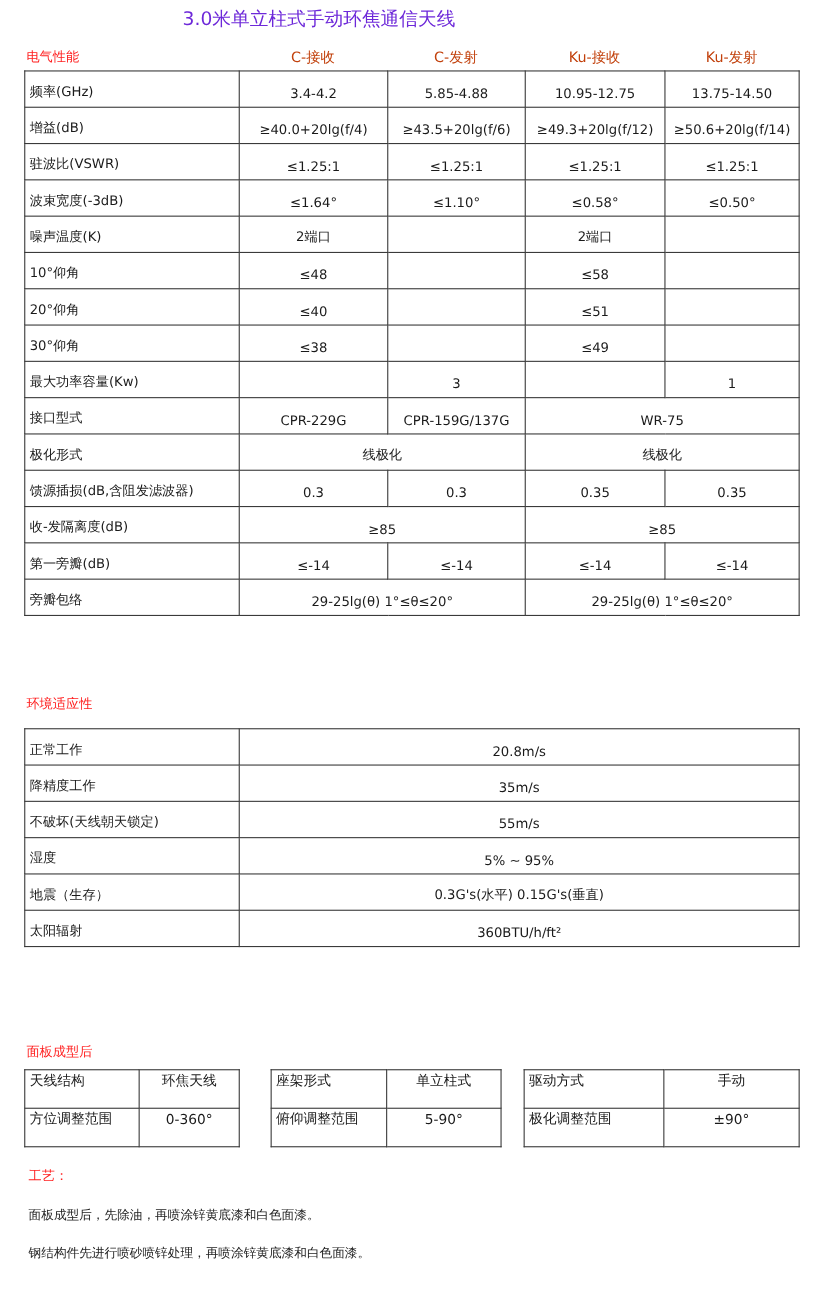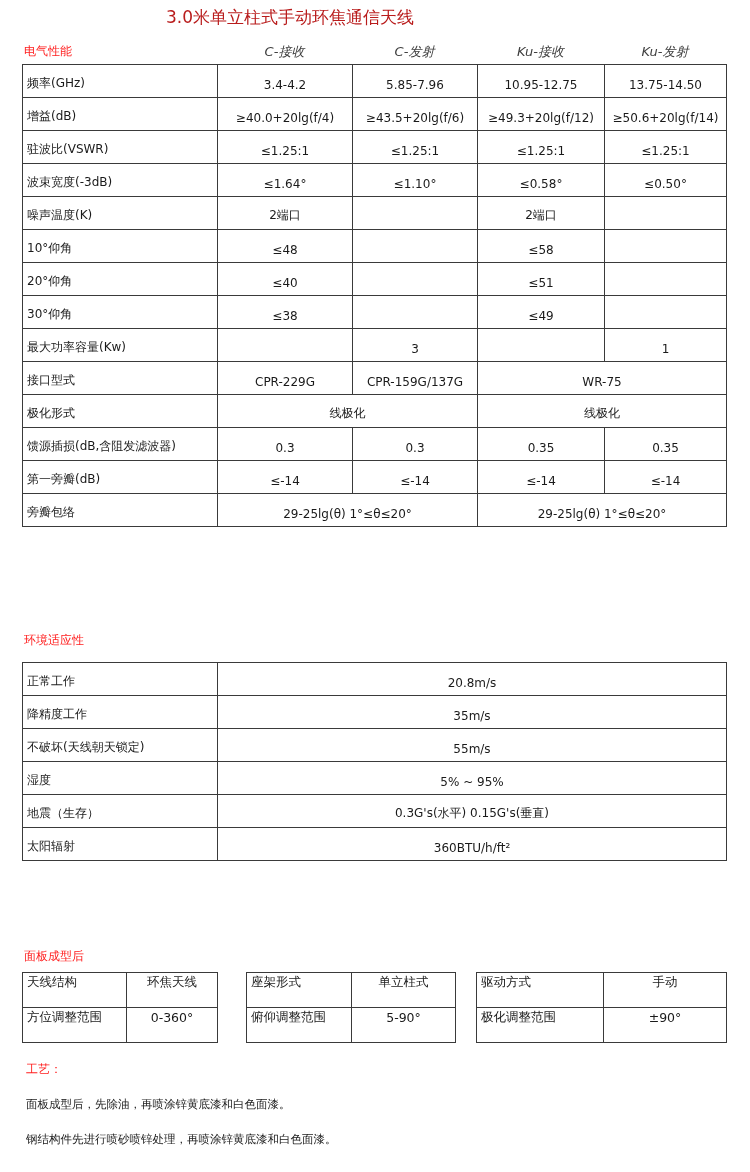--- a/index.html
+++ b/index.html
@@ -1,20 +1,20 @@
 <!DOCTYPE html>
 <html><head>
 <meta charset="utf-8">
 <style>
   html, body { margin:0; padding:0; background:#ffffff; }
   body { width:750px; height:1172px; position:relative; font-family:"DejaVu Sans","Liberation Sans",sans-serif; color:#1a1a1a; overflow:hidden; }
   .abs { position:absolute; }
-  .title { left:0; width:580px; top:6px; text-align:center; font-size:17px; color:#b91c1c; }
+  .title { left:0; width:580px; top:6px; text-align:center; font-size:17px; color:#6d28d9; }
   .sec { font-size:12px; color:#ff2020; }
-  .hdr { top:43px; font-size:13px; text-align:center; color:#404040;font-style:italic; }
+  .hdr { top:43px; font-size:13px; text-align:center; color:#c2410c; }
   table { border-collapse:collapse; position:absolute; table-layout:fixed;border-radius:16px; }
   td { border:1.5px solid #3a3a3a; font-size:12px; padding:0; height:33px; vertical-align:bottom; padding-bottom:5px; box-sizing:border-box; }
   td.lbl { text-align:left; padding-left:4px; }
   td.val { text-align:center; }
   .mech td { height:35px; vertical-align:middle; padding-bottom:16px; font-size:12.5px; }
   .para { font-size:11.5px; color:#222; left:26px; }
 </style>
 </head>
 <body>
 
@@ -31,21 +31,21 @@
       <col style="width:195px">
       <col style="width:135px">
       <col style="width:125px">
       <col style="width:127px">
       <col style="width:122px">
     </colgroup>
   <tbody id="elec-body">
       <tr>
         <td class="lbl">频率(GHz)</td>
         <td class="val">3.4-4.2</td>
-        <td class="val">5.85-7.96</td>
+        <td class="val">5.85-4.88</td>
         <td class="val">10.95-12.75</td>
         <td class="val">13.75-14.50</td>
       </tr>
       <tr>
         <td class="lbl">增益(dB)</td>
         <td class="val">≥40.0+20lg(f/4)</td>
         <td class="val">≥43.5+20lg(f/6)</td>
         <td class="val">≥49.3+20lg(f/12)</td>
         <td class="val">≥50.6+20lg(f/14)</td>
       </tr>
@@ -110,20 +110,25 @@
         <td class="val" colspan="2">线极化</td>
       </tr>
       <tr>
         <td class="lbl">馈源插损(dB,含阻发滤波器)</td>
         <td class="val">0.3</td>
         <td class="val">0.3</td>
         <td class="val">0.35</td>
         <td class="val">0.35</td>
       </tr>
       <tr>
+        <td class="lbl">收-发隔离度(dB)</td>
+        <td class="val" colspan="2">≥85</td>
+        <td class="val" colspan="2">≥85</td>
+      </tr>
+      <tr>
         <td class="lbl">第一旁瓣(dB)</td>
         <td class="val">≤-14</td>
         <td class="val">≤-14</td>
         <td class="val">≤-14</td>
         <td class="val">≤-14</td>
       </tr>
       <tr>
         <td class="lbl">旁瓣包络</td>
         <td class="val" colspan="2">29-25lg(θ)    1°≤θ≤20°</td>
         <td class="val" colspan="2">29-25lg(θ)    1°≤θ≤20°</td>

